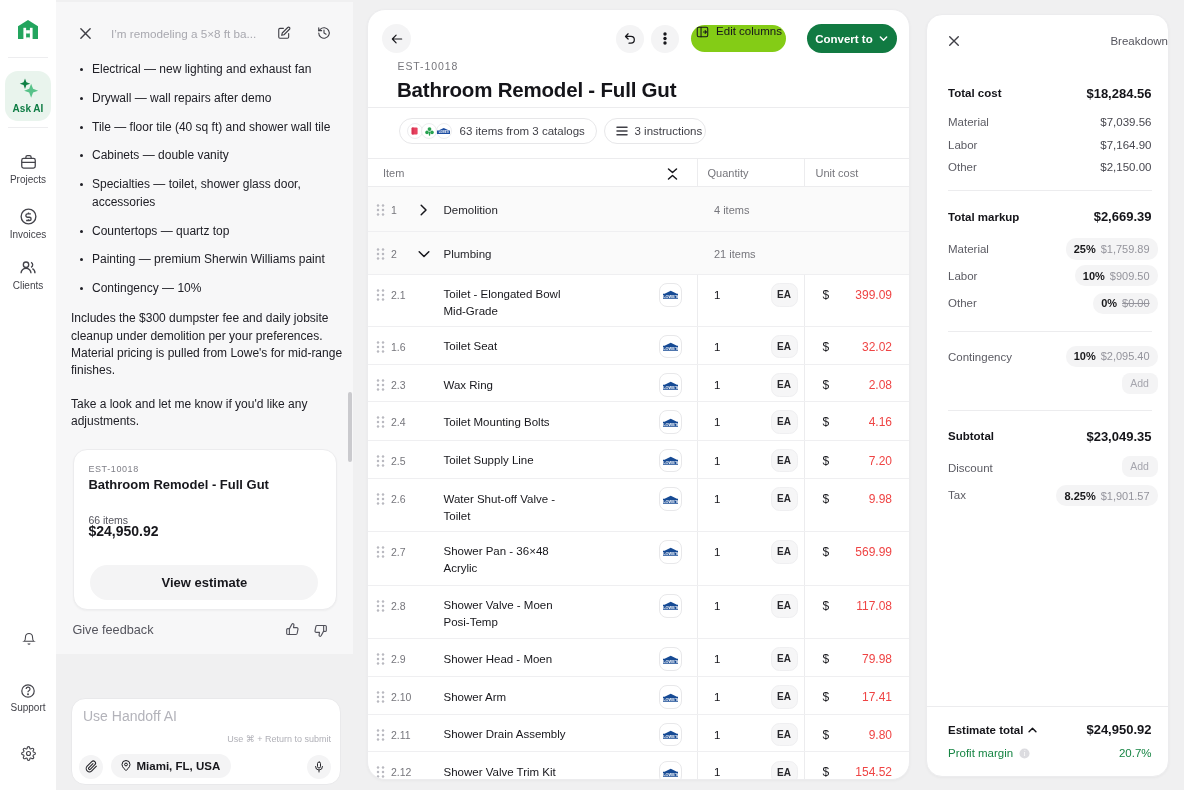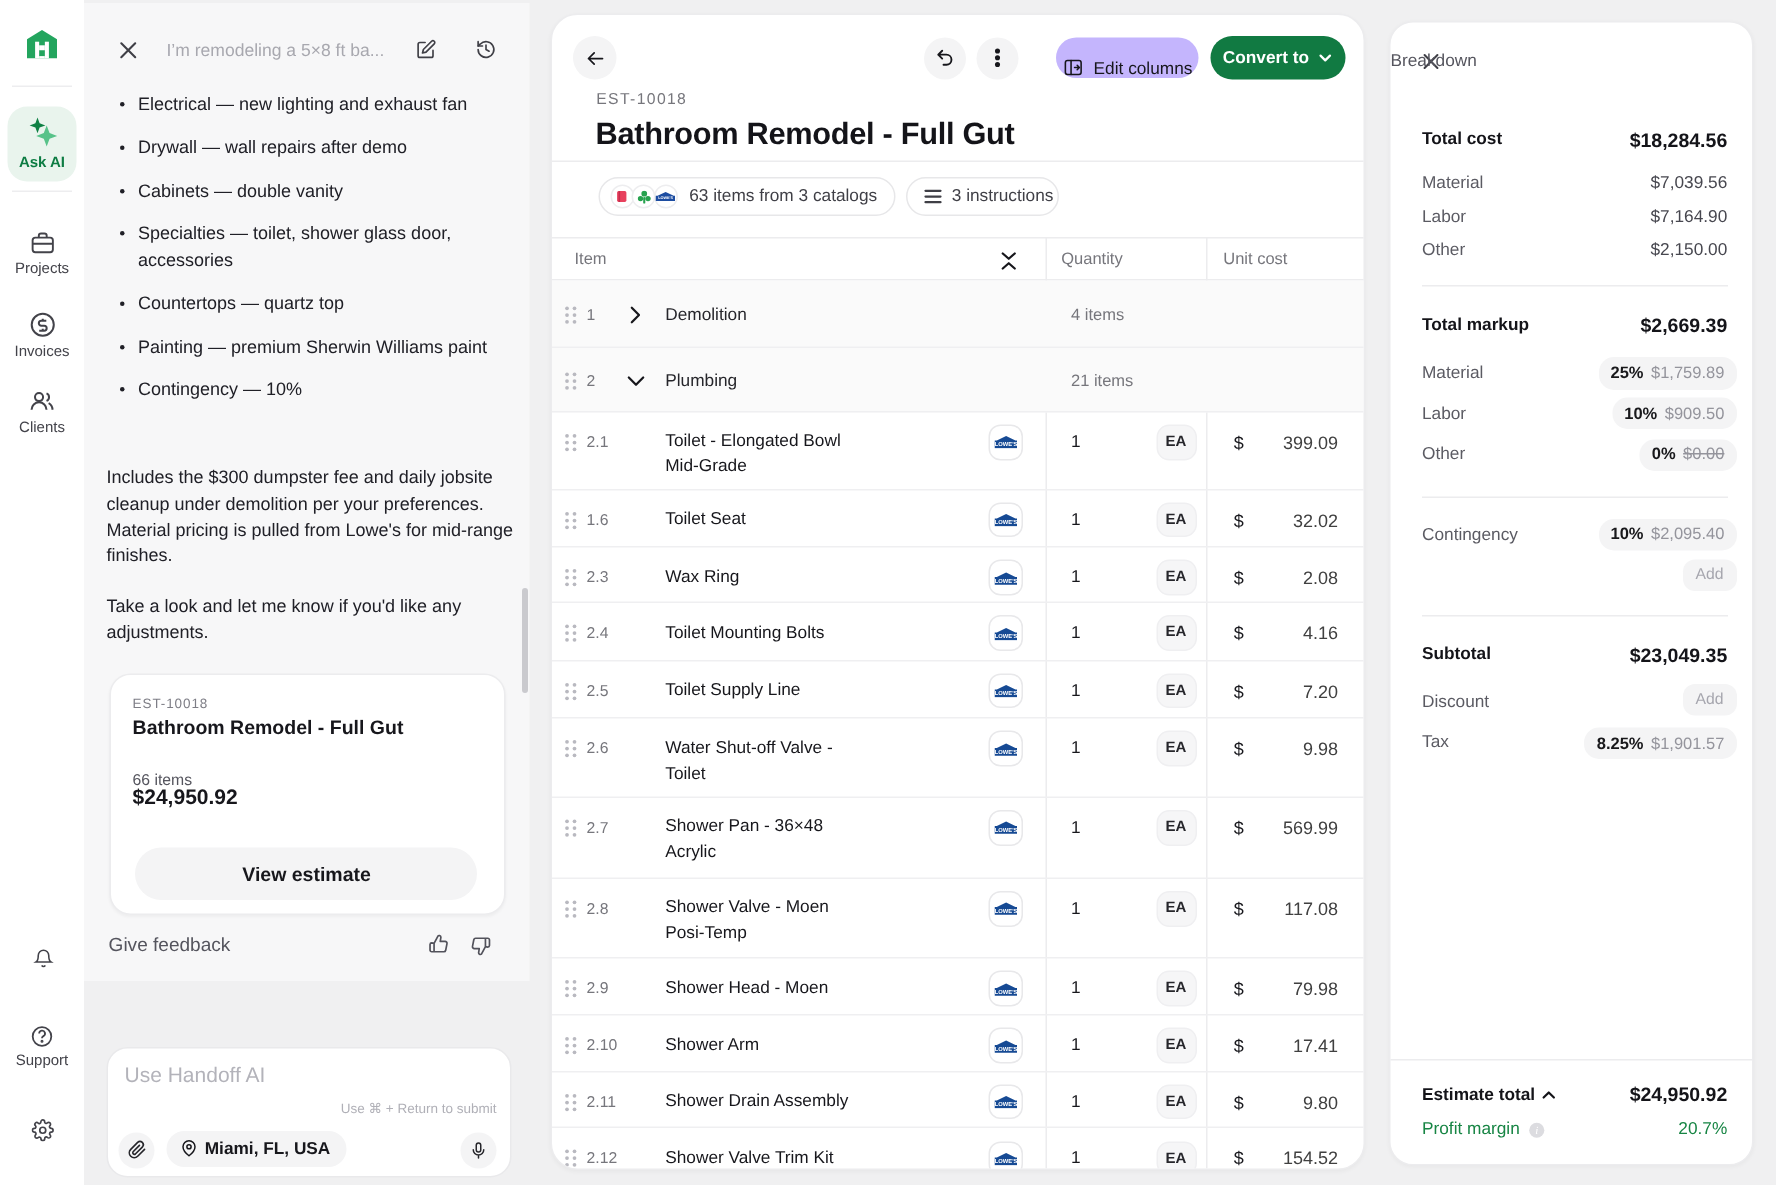--- a/index.html
+++ b/index.html
@@ -30,46 +30,46 @@
 #feedback{position:absolute;left:16.4px;top:620.5px;font-size:12.7px;color:#55555e;}
 #inputcard{position:absolute;left:15px;top:696px;width:270px;height:86.5px;background:#fff;border:1px solid #e9e9eb;border-radius:14px;}
 #inputcard .ic-circle{position:absolute;width:24px;height:24px;border-radius:50%;background:#f4f4f5;display:flex;align-items:center;justify-content:center;}
 #inputcard .ph{position:absolute;left:11px;top:8px;font-size:14px;color:#b3b3ba;}
 #inputcard .hint{position:absolute;right:9px;top:34.5px;font-size:9px;color:#b0b0b7;}
 #locpill{position:absolute;left:38.5px;top:54.5px;height:24.8px;border-radius:12.4px;background:#f4f4f5;display:flex;align-items:center;padding:0 11px 0 9px;font-size:11.5px;font-weight:bold;color:#17171c;}
 #chatscroll{position:absolute;left:292px;top:390px;width:4px;height:70px;border-radius:2px;background:#cacace;}
 
 #maincard{position:absolute;left:367px;top:9px;width:543px;height:771px;background:#fff;border:1px solid #ececee;border-radius:18px;box-shadow:0 1px 3px rgba(0,0,0,.04);overflow:hidden;}
 .cbtn{position:absolute;border-radius:50%;background:#f4f4f5;display:flex;align-items:center;justify-content:center;}
-#editcols{position:absolute;left:336px;top:14.5px;width:95px;height:27.5px;border-radius:14px;background:#c4b5fd;display:flex;align-items:flex-end;justify-content:center;gap:6px;font-size:11.5px;color:#17171c;}
+#editcols{position:absolute;left:323px;top:14.5px;width:95px;height:27.5px;border-radius:14px;background:#84cc16;display:flex;align-items:flex-start;justify-content:center;gap:6px;font-size:11.5px;color:#17171c;}
 #convert{position:absolute;left:438.7px;top:14px;width:90.5px;height:29px;border-radius:15px;background:#117a42;display:flex;align-items:center;justify-content:center;gap:5px;font-size:11.5px;font-weight:bold;color:#fff;}
 #mc-est{position:absolute;left:29.5px;top:50px;font-size:10.5px;letter-spacing:.9px;color:#76767c;}
 #mc-title{position:absolute;left:29px;top:68px;font-size:20.5px;font-weight:bold;letter-spacing:-.2px;color:#141419;}
 #mc-div{position:absolute;left:0;top:97px;width:543px;height:1px;background:#ececee;}
 .cico{position:absolute;top:0;width:16px;height:16px;border-radius:50%;background:#fff;border:1px solid #ededef;display:flex;align-items:center;justify-content:center;}
 .pill{position:absolute;top:108px;height:26px;border:1px solid #e7e7e9;border-radius:14px;background:#fff;display:flex;align-items:center;font-size:11.5px;color:#3f3f46;}
 
 #thead{position:absolute;left:0;top:147.5px;width:543px;height:29.8px;border-top:1px solid #ececee;border-bottom:1px solid #ececee;font-size:11px;color:#76767c;}
 #tbody{position:absolute;left:0;top:177.3px;width:543px;}
 .vline{position:absolute;top:148px;bottom:0;width:1px;background:#ececee;}
 .trow{position:relative;border-bottom:1px solid #efeff1;}
 .trow .cell{position:absolute;}
 .drag{color:#b9b9c0;}
 .rnum{font-size:10.5px;color:#76767c;}
 .iname{font-size:11.5px;color:#17171c;line-height:16.9px;width:132px;}
 .gname{font-size:11.5px;color:#26262b;}
 .gqty{font-size:11px;color:#76767c;}
 .qty1{font-size:11.5px;color:#17171c;}
 .ea{width:27px;height:23.5px;border-radius:8.5px;background:#f6f6f7;border:1px solid #efeff1;text-align:center;line-height:22px;font-size:10px;font-weight:bold;color:#26262b;}
 .dollar{font-size:12px;color:#17171c;}
-.price{font-size:12px;color:#404040;right:19px;text-align:right;}
+.price{font-size:12px;color:#ef4444;right:19px;text-align:right;}
 .lowes{width:23.5px;height:23.5px;border:1px solid #e8e8ea;border-radius:8px;background:#fff;display:flex;align-items:center;justify-content:center;}
 
 #breakdown{position:absolute;left:926px;top:14px;width:243px;height:763px;background:#fff;border:1px solid #ececee;border-radius:16px;box-shadow:0 1px 3px rgba(0,0,0,.04);}
-#breakdown .hdr{position:absolute;left:0;right:0;top:19.5px;text-align:left;font-size:11.5px;color:#55555e;}
+#breakdown .hdr{position:absolute;left:0;right:0;top:19.5px;text-align:right;font-size:11.5px;color:#55555e;}
 .brow{position:absolute;left:21px;right:16.5px;height:22px;display:flex;align-items:center;justify-content:space-between;}
 .brow .l{font-size:11.5px;color:#5b5b63;}
 .brow .lb{font-size:11.5px;font-weight:bold;color:#141419;}
 .brow .v{font-size:11.5px;color:#47474f;}
 .brow .vb{font-size:13px;font-weight:bold;color:#141419;}
 .bdiv{position:absolute;left:20.5px;right:16px;height:1px;background:#ececee;}
 .bpill{position:absolute;right:10.4px;height:21.2px;border-radius:10px;background:#f4f4f5;display:flex;align-items:center;gap:5px;padding:0 8px;}
 .bpill .p{font-size:11px;font-weight:bold;color:#18181b;}
 .bpill .a{font-size:11px;color:#94949c;}
 .addbtn{position:absolute;right:10.4px;width:36px;height:21.2px;border-radius:8px;background:#f4f4f5;text-align:center;line-height:21.2px;font-size:10.5px;color:#a6a6ae;}
@@ -142,20 +142,21 @@
     <path d="M18.4 2.6 a2.1 2.1 0 0 1 3 3 L12 15 l-4 1 1-4 Z"></path>
   </svg>
   <svg class="abs" style="left:261px;top:24px" width="14" height="14" viewBox="0 0 24 24" fill="none" stroke="#3f3f46" stroke-width="1.9" stroke-linecap="round" stroke-linejoin="round">
     <path d="M3 12 a9 9 0 1 0 2.6-6.3 L3 8"></path>
     <path d="M3 3 v5 h5 M12 7 v5 l3.5 2"></path>
   </svg>
   <div class="msg" style="top:58.75px">
     <ul id="blist">
       <li>Electrical — new lighting and exhaust fan</li>
       <li>Drywall — wall repairs after demo</li>
+      <li>Tile — floor tile (40 sq ft) and shower wall tile</li>
       <li>Cabinets — double vanity</li>
       <li>Specialties — toilet, shower glass door, accessories</li>
       <li>Countertops — quartz top</li>
       <li>Painting — premium Sherwin Williams paint</li>
       <li>Contingency — 10%</li>
     </ul>
   </div>
   <div class="msg" style="top:308.35px">Includes the $300 dumpster fee and daily jobsite cleanup under demolition per your preferences. Material pricing is pulled from Lowe's for mid-range finishes.</div>
   <div class="msg" style="top:393.5px">Take a look and let me know if you'd like any adjustments.</div>
   <div id="ecard">

